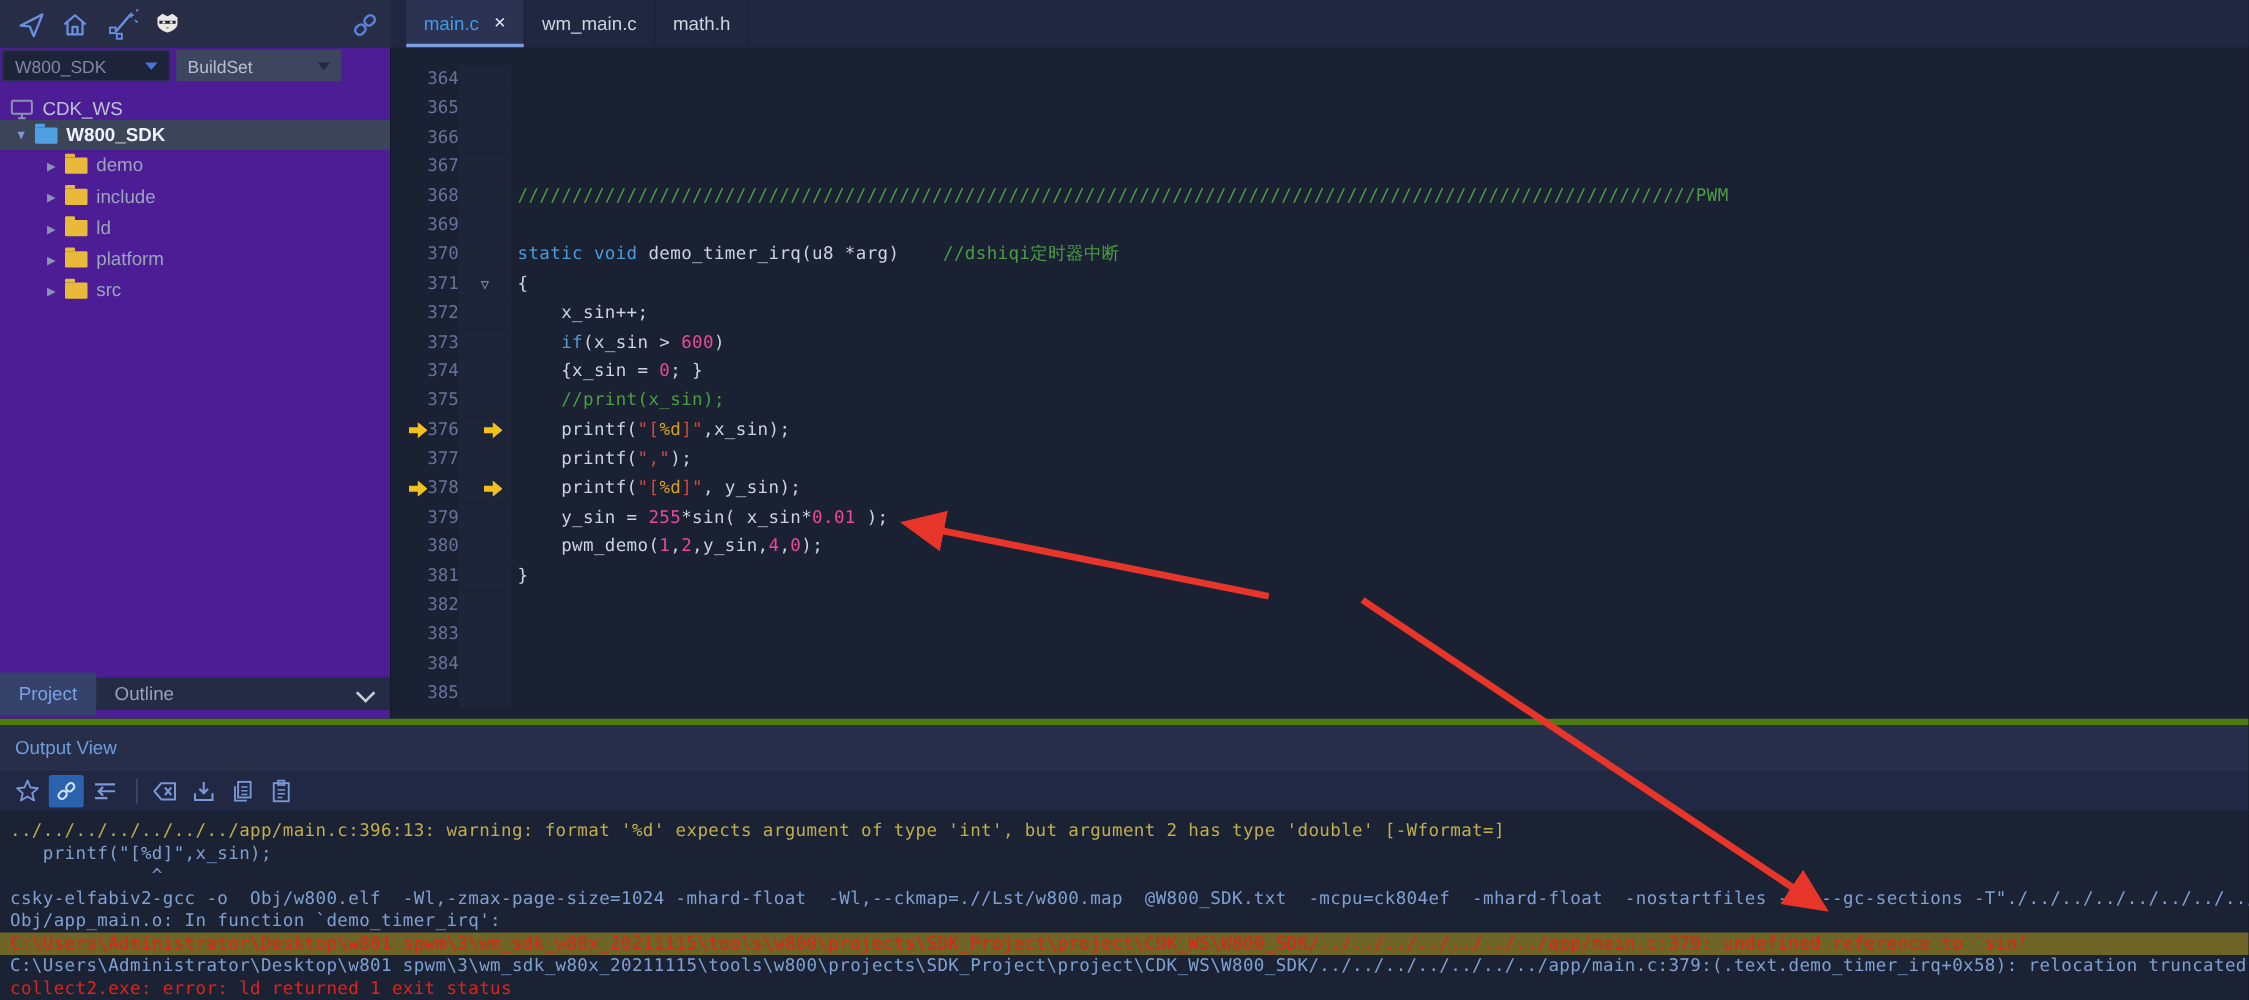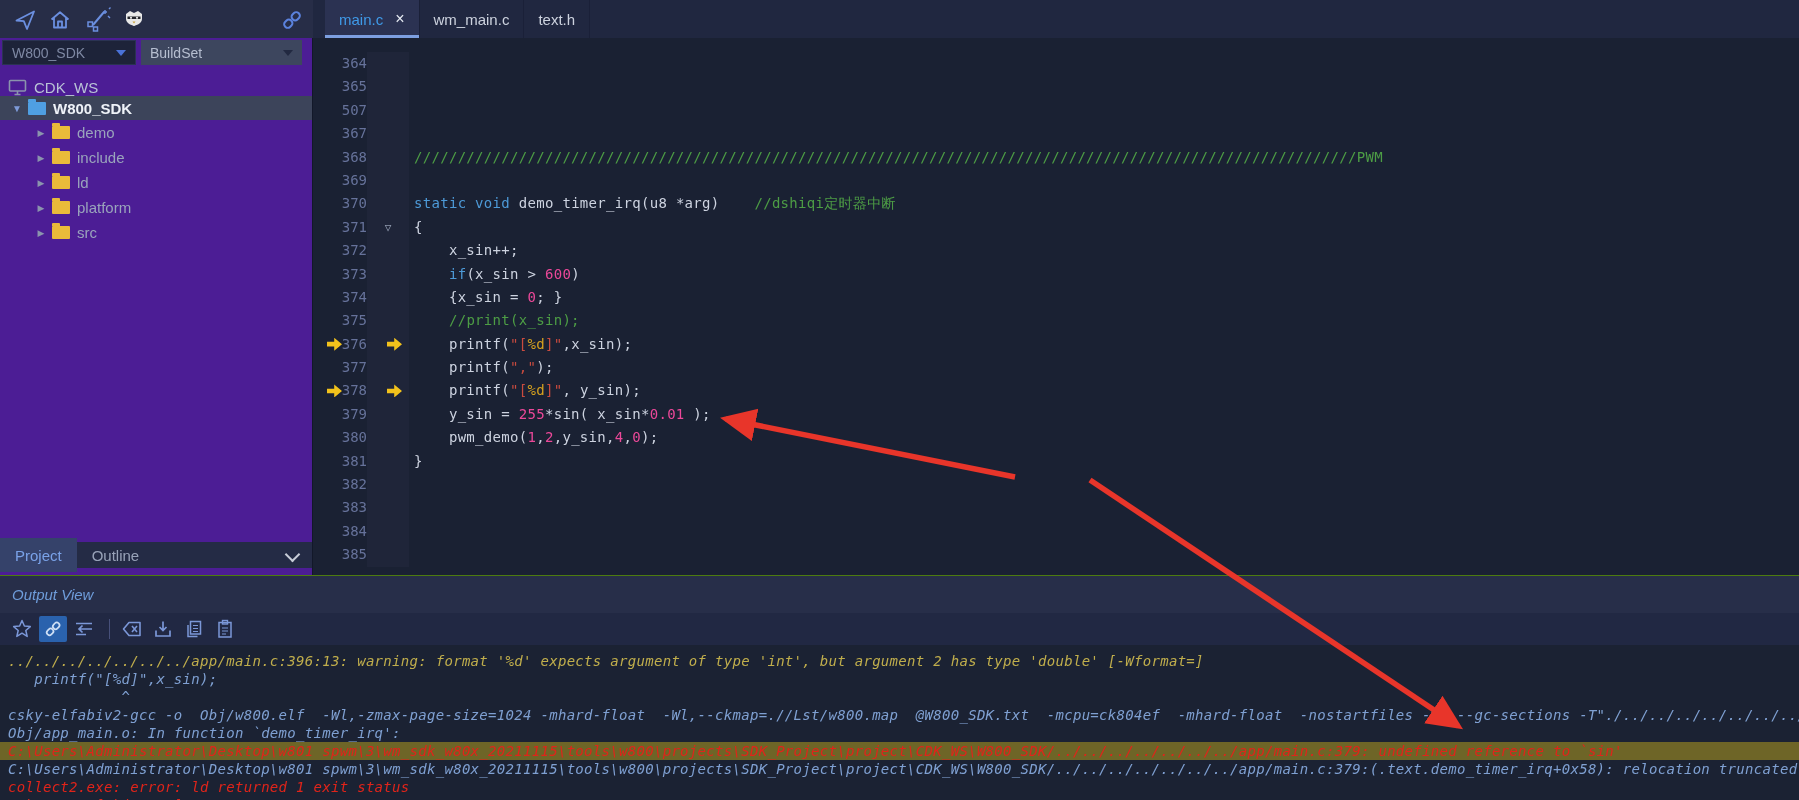--- a/index.html
+++ b/index.html
@@ -16,21 +16,21 @@
   .tab.active{background:#2b3252;color:#3f9ae8;}
   .tab.active::after{content:"";position:absolute;left:0;right:0;bottom:0;height:3px;background:#7d9fe0;}
   .tab-close{margin-left:12px;color:#e6ebf3;font-size:16px;line-height:16px;}
 
   
   .left-panel{position:absolute;left:0;top:38px;width:313px;height:537px;background:#4c1d95;
               border-right:1px solid #121829;box-sizing:border-box;}
   .dd{position:absolute;top:2px;height:25px;display:flex;align-items:center;justify-content:space-between;
       padding:0 9px;font-size:14px;box-sizing:border-box;}
   .dd1{left:2px;width:134px;background:#1d2339;border:1px solid #2a3352;color:#7e88a3;}
-  .dd2{left:141px;width:161px;background:#3d465e;color:#b6bed0;}
+  .dd2{left:141px;width:132px;background:#3d465e;color:#b6bed0;}
   .dd-arrow{width:0;height:0;border-left:5px solid transparent;border-right:5px solid transparent;
             border-top:6px solid #4a72d8;}
   .dd2 .dd-arrow{border-top-color:#222941;}
   .ws-row{position:absolute;top:32px;left:8px;height:26px;display:flex;align-items:flex-end;gap:7px;
           color:#b9c3d6;font-size:15px;}
   .root-row{position:absolute;top:58px;left:0;width:100%;height:24px;background:#3c445a;display:flex;
             align-items:center;color:#eef2f8;font-weight:bold;font-size:15px;}
   .expander{font-size:10px;color:#7e9ad8;width:16px;text-align:center;flex:0 0 auto;}
   .root-row .expander{margin-left:9px;}
   .folder{width:18px;height:13px;background:#e9ba3a;border-radius:1px;position:relative;margin:0 7px 0 3px;flex:0 0 auto;}
@@ -57,21 +57,21 @@
   .codetxt{white-space:pre;letter-spacing:0.3px;color:#cdd3e0;padding-left:5px;}
   .tk-kw{color:#4d9ad8;}.tk-comment{color:#4d9d45;}.tk-num{color:#ec4899;}
   .tk-str{color:#c94b3f;}.tk-fmt{color:#d4a01f;}.tk-plain{color:#cdd3e0;}
   .bmark{position:absolute;top:5px;width:15px;height:13px;background:#f2c21c;
          clip-path:polygon(0 32%,48% 32%,48% 0,100% 50%,48% 100%,48% 68%,0 68%);}
   .bm1{left:14px;}.bm2{left:74px;}
   .fold{color:#909aae;font-size:11px;}
 
   
   .output{position:absolute;left:0;top:575px;width:1799px;height:225px;background:#1b2233;
-          border-top:1px solid #4d7c0f;box-sizing:border-box;font-style:italic;}
+          border-top:5px solid #4d7c0f;box-sizing:border-box;}
   .out-header{height:37px;display:flex;align-items:center;padding-left:12px;background:#272e49;
               color:#6f9ddb;font-size:15px;}
   .out-toolbar{height:32px;background:#212843;display:flex;align-items:center;padding-left:8px;}
   .oicon{width:28px;height:26px;display:flex;align-items:center;justify-content:center;margin-right:3px;}
   .oicon.active{background:#2a62ad;border-radius:2px;}
   .osep{width:1px;height:20px;background:#47507a;margin:0 8px;}
   .out-lines{padding-top:7px;font-family:"DejaVu Sans Mono",monospace;font-size:14px;letter-spacing:0.3px;}
   .oline{height:18px;line-height:18px;white-space:pre;overflow:hidden;padding-left:8px;}
   .oline.warn{color:#c0ae4c;}
   .oline.info{color:#7fa0d2;}
@@ -128,21 +128,21 @@
     </div>
     <div class="tab-strip">
         <div class="tab active">
           <span class="tab-label">main.c</span>
           <span class="tab-close">×</span>
         </div>
         <div class="tab">
           <span class="tab-label">wm_main.c</span>
         </div>
         <div class="tab">
-          <span class="tab-label">text.h</span>
+          <span class="tab-label">math.h</span>
         </div>
       </div>
   </div>
 
   <div class="left-panel">
     <div class="dd dd1">
       <span>W800_SDK</span>
       <span class="dd-arrow"></span>
     </div>
     <div class="dd dd2">
@@ -208,21 +208,21 @@
           <span class="codetxt"></span>
         </div>
         <div class="crow">
           <span class="m1"></span>
           <span class="lnum">365</span>
           <span class="m2"></span>
           <span class="codetxt"></span>
         </div>
         <div class="crow">
           <span class="m1"></span>
-          <span class="lnum">507</span>
+          <span class="lnum">366</span>
           <span class="m2"></span>
           <span class="codetxt"></span>
         </div>
         <div class="crow">
           <span class="m1"></span>
           <span class="lnum">367</span>
           <span class="m2"></span>
           <span class="codetxt"></span>
         </div>
         <div class="crow">

